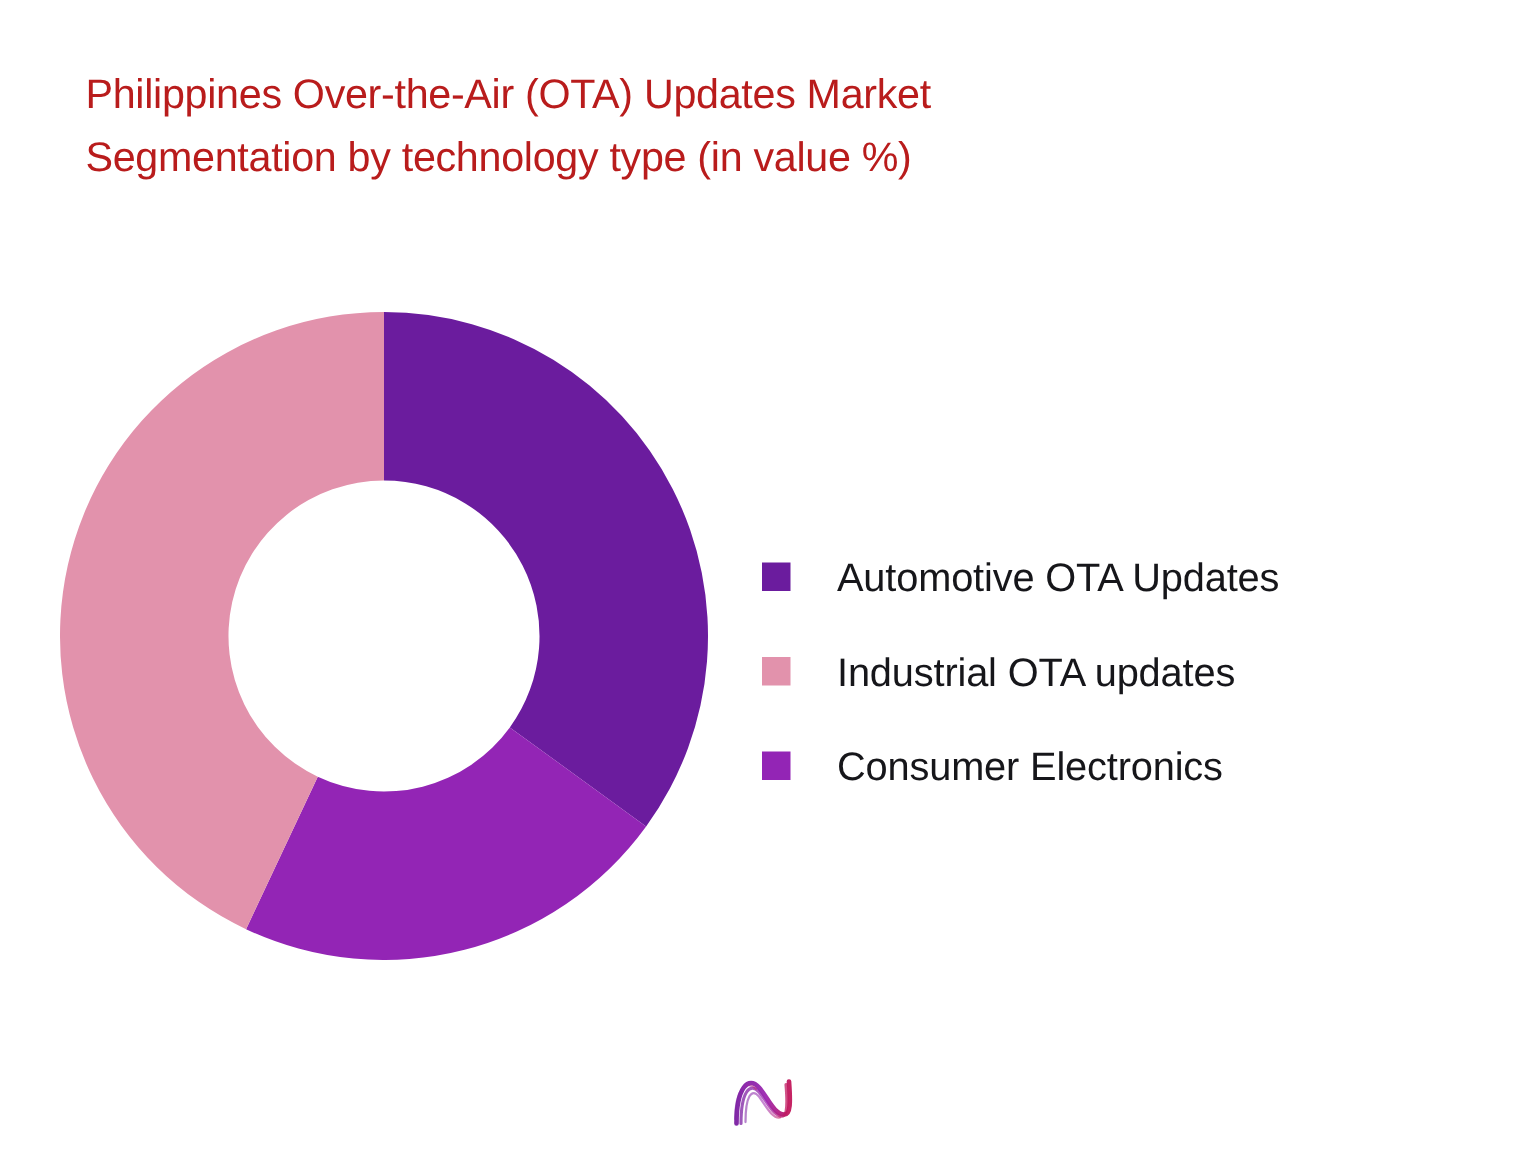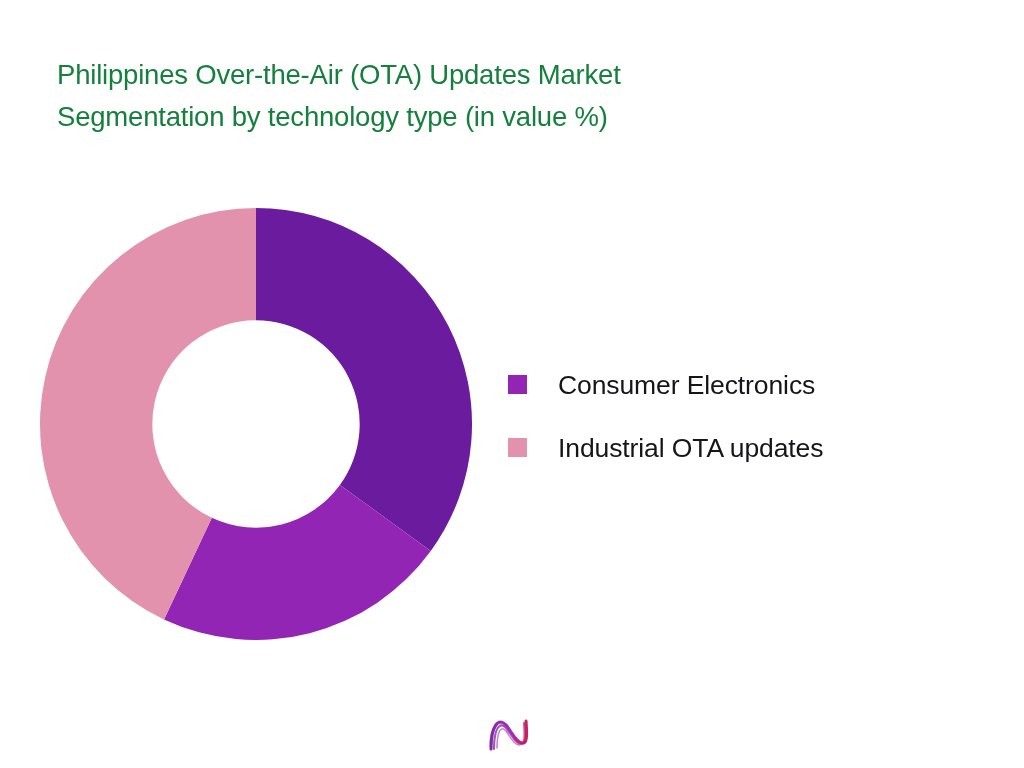--- a/index.html
+++ b/index.html
@@ -12,27 +12,27 @@
     height: 768px;
     position: relative;
     overflow: hidden;
     font-family: "Liberation Sans", sans-serif;
     color: #1a1a1a;
   }
 
   #chart-title {
     position: absolute;
     left: 57px;
-    top: 54px;
+    top: 42px;
     width: 820px;
     font-size: 27.5px;
     line-height: 42px;
     font-weight: 400;
     letter-spacing: -0.2px;
-    color: #15803d;
+    color: #b91c1c;
     white-space: pre-line;
   }
 
   #donut-wrap {
     position: absolute;
     left: 40px;
     top: 208px;
     width: 432px;
     height: 432px;
   }
@@ -104,26 +104,30 @@
     <g id="donut-slices">
         <path d="M 216 0 A 216 216 0 0 1 390.7476707849887 342.96161449517416 L 299.87888197679456 276.9415749576836 A 103.67999999999999 103.67999999999999 0 0 0 216 112.32000000000001 Z" fill="#6B1C9E"></path>
         <path d="M 390.7476707849887 342.96161449517416 A 216 216 0 0 1 124.03167302194437 411.4426433326603 L 171.8552030505333 309.81246879967694 A 103.67999999999999 103.67999999999999 0 0 0 299.87888197679456 276.9415749576836 Z" fill="#9325B5"></path>
         <path d="M 124.03167302194437 411.4426433326603 A 216 216 0 0 1 215.99999999999997 0 L 215.99999999999997 112.32000000000001 A 103.67999999999999 103.67999999999999 0 0 0 171.8552030505333 309.81246879967694 Z" fill="#E292AC"></path>
       </g>
   </svg>
 </div>
 
 <div id="legend">
   <div class="legend-item">
-    <span class="legend-swatch" style="background: rgb(147, 37, 181);"></span>
-    <span class="legend-label">Consumer Electronics</span>
+    <span class="legend-swatch" style="background: rgb(107, 28, 158);"></span>
+    <span class="legend-label">Automotive OTA Updates</span>
   </div>
   <div class="legend-item">
     <span class="legend-swatch" style="background: rgb(226, 146, 172);"></span>
     <span class="legend-label">Industrial OTA updates</span>
+  </div>
+  <div class="legend-item">
+    <span class="legend-swatch" style="background: rgb(147, 37, 181);"></span>
+    <span class="legend-label">Consumer Electronics</span>
   </div>
 </div>
 
 <div id="footer-logo">
   <svg id="logo-mark" viewBox="0 0 44 42">
     <defs>
       <linearGradient id="lg" x1="0" y1="0" x2="1" y2="0">
         <stop offset="0%" stop-color="#7B1FA2"></stop>
         <stop offset="55%" stop-color="#9C27B0"></stop>
         <stop offset="100%" stop-color="#C2185B"></stop>

